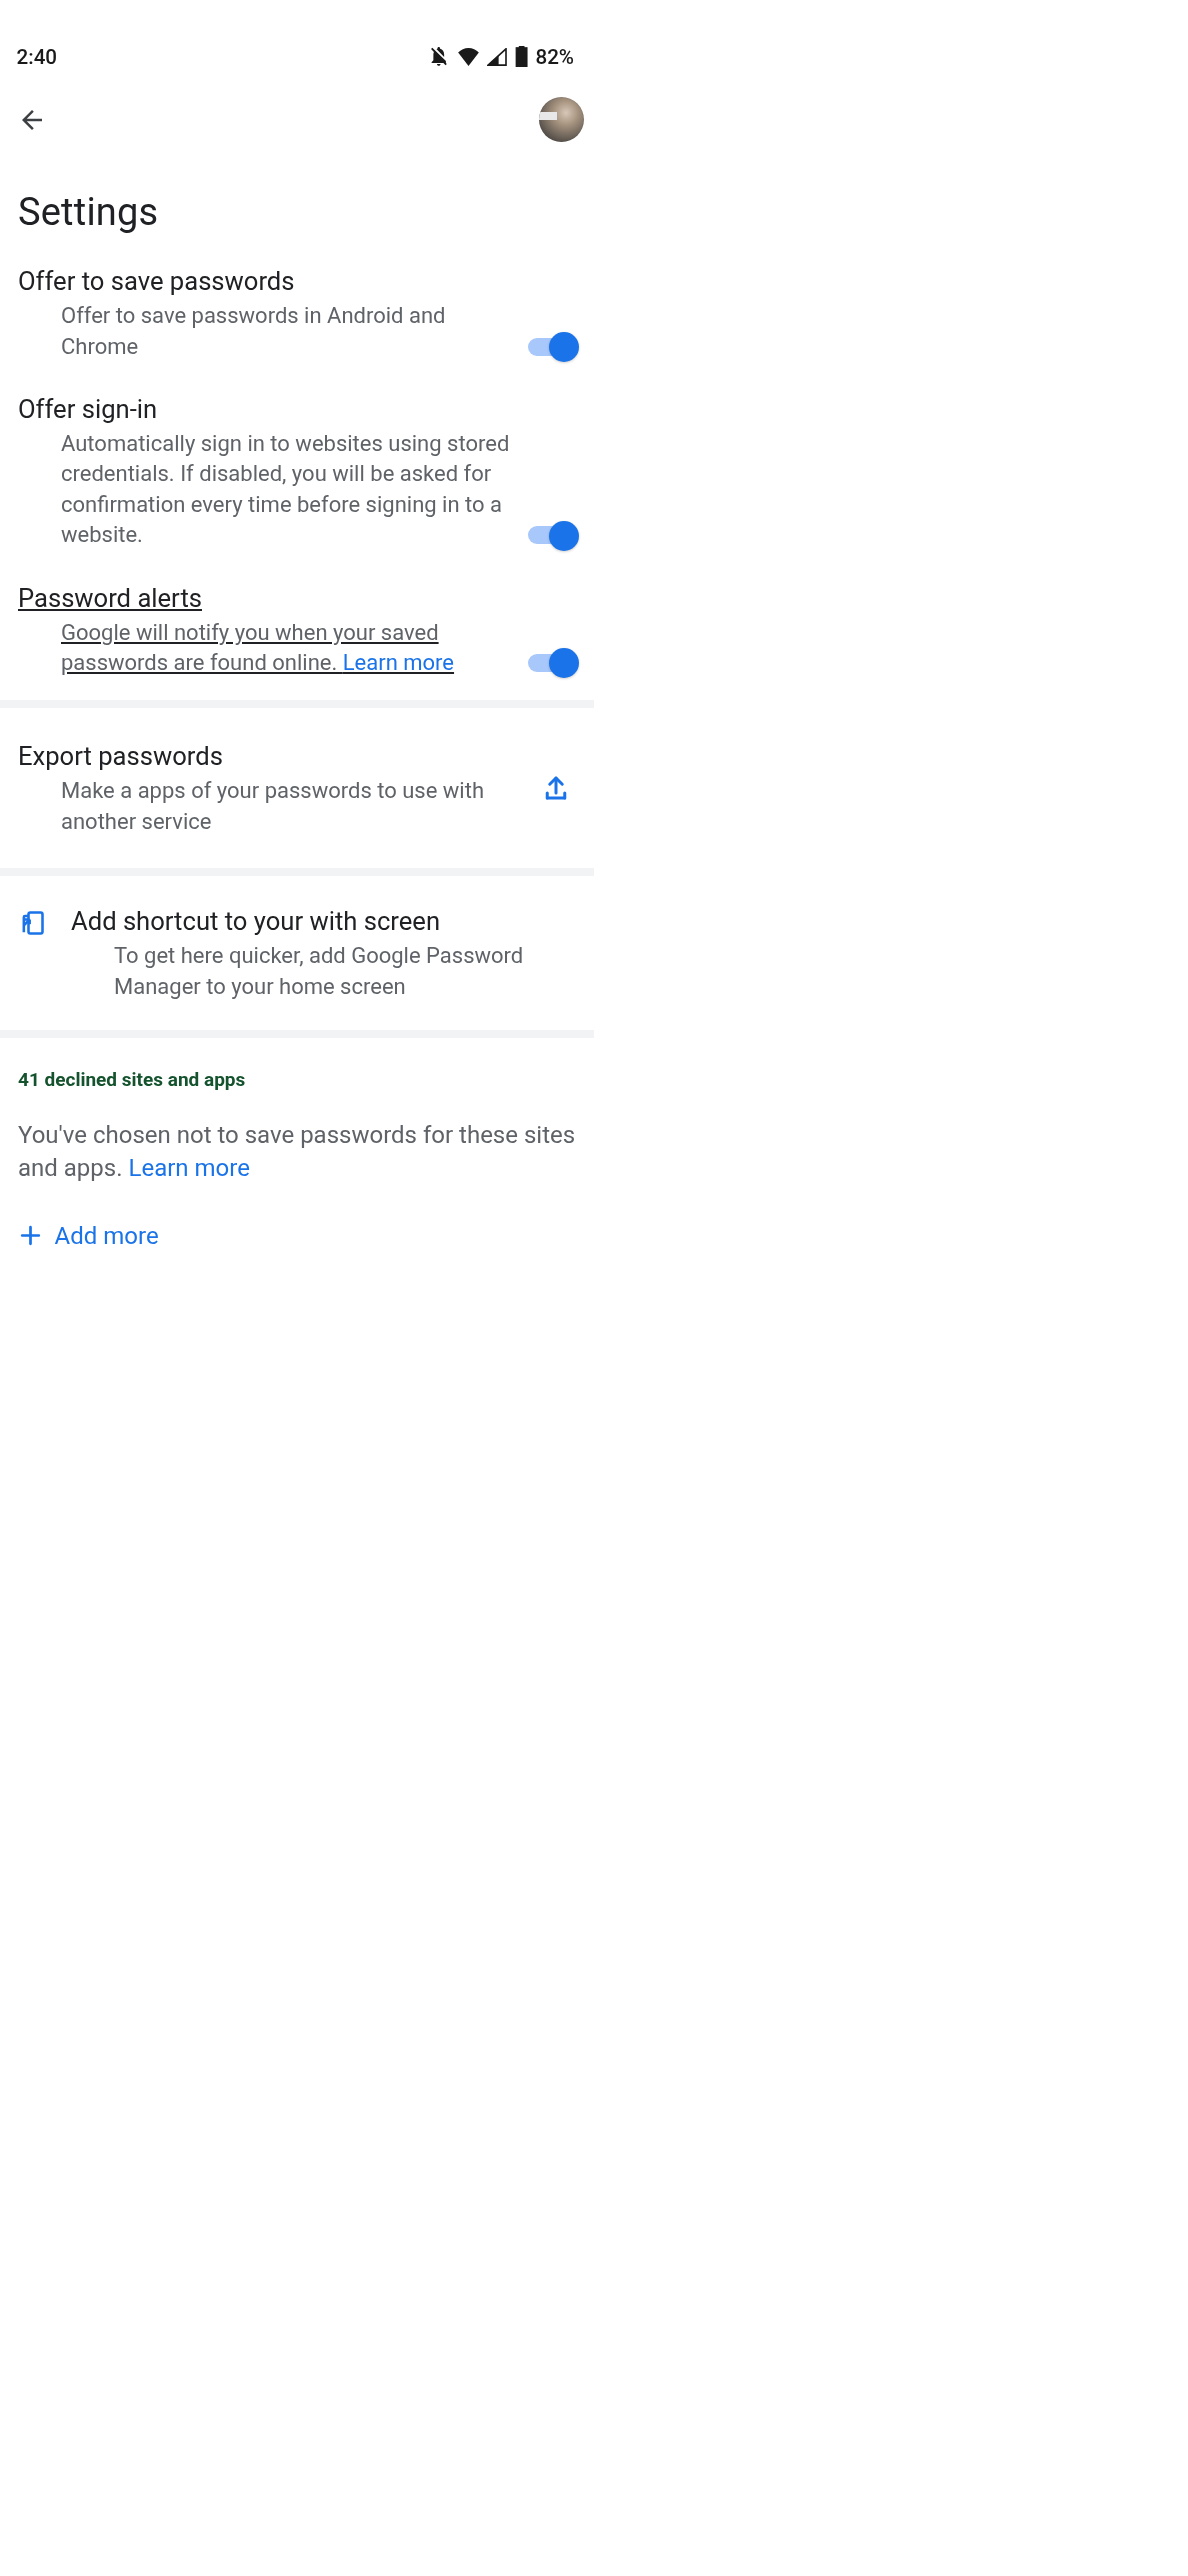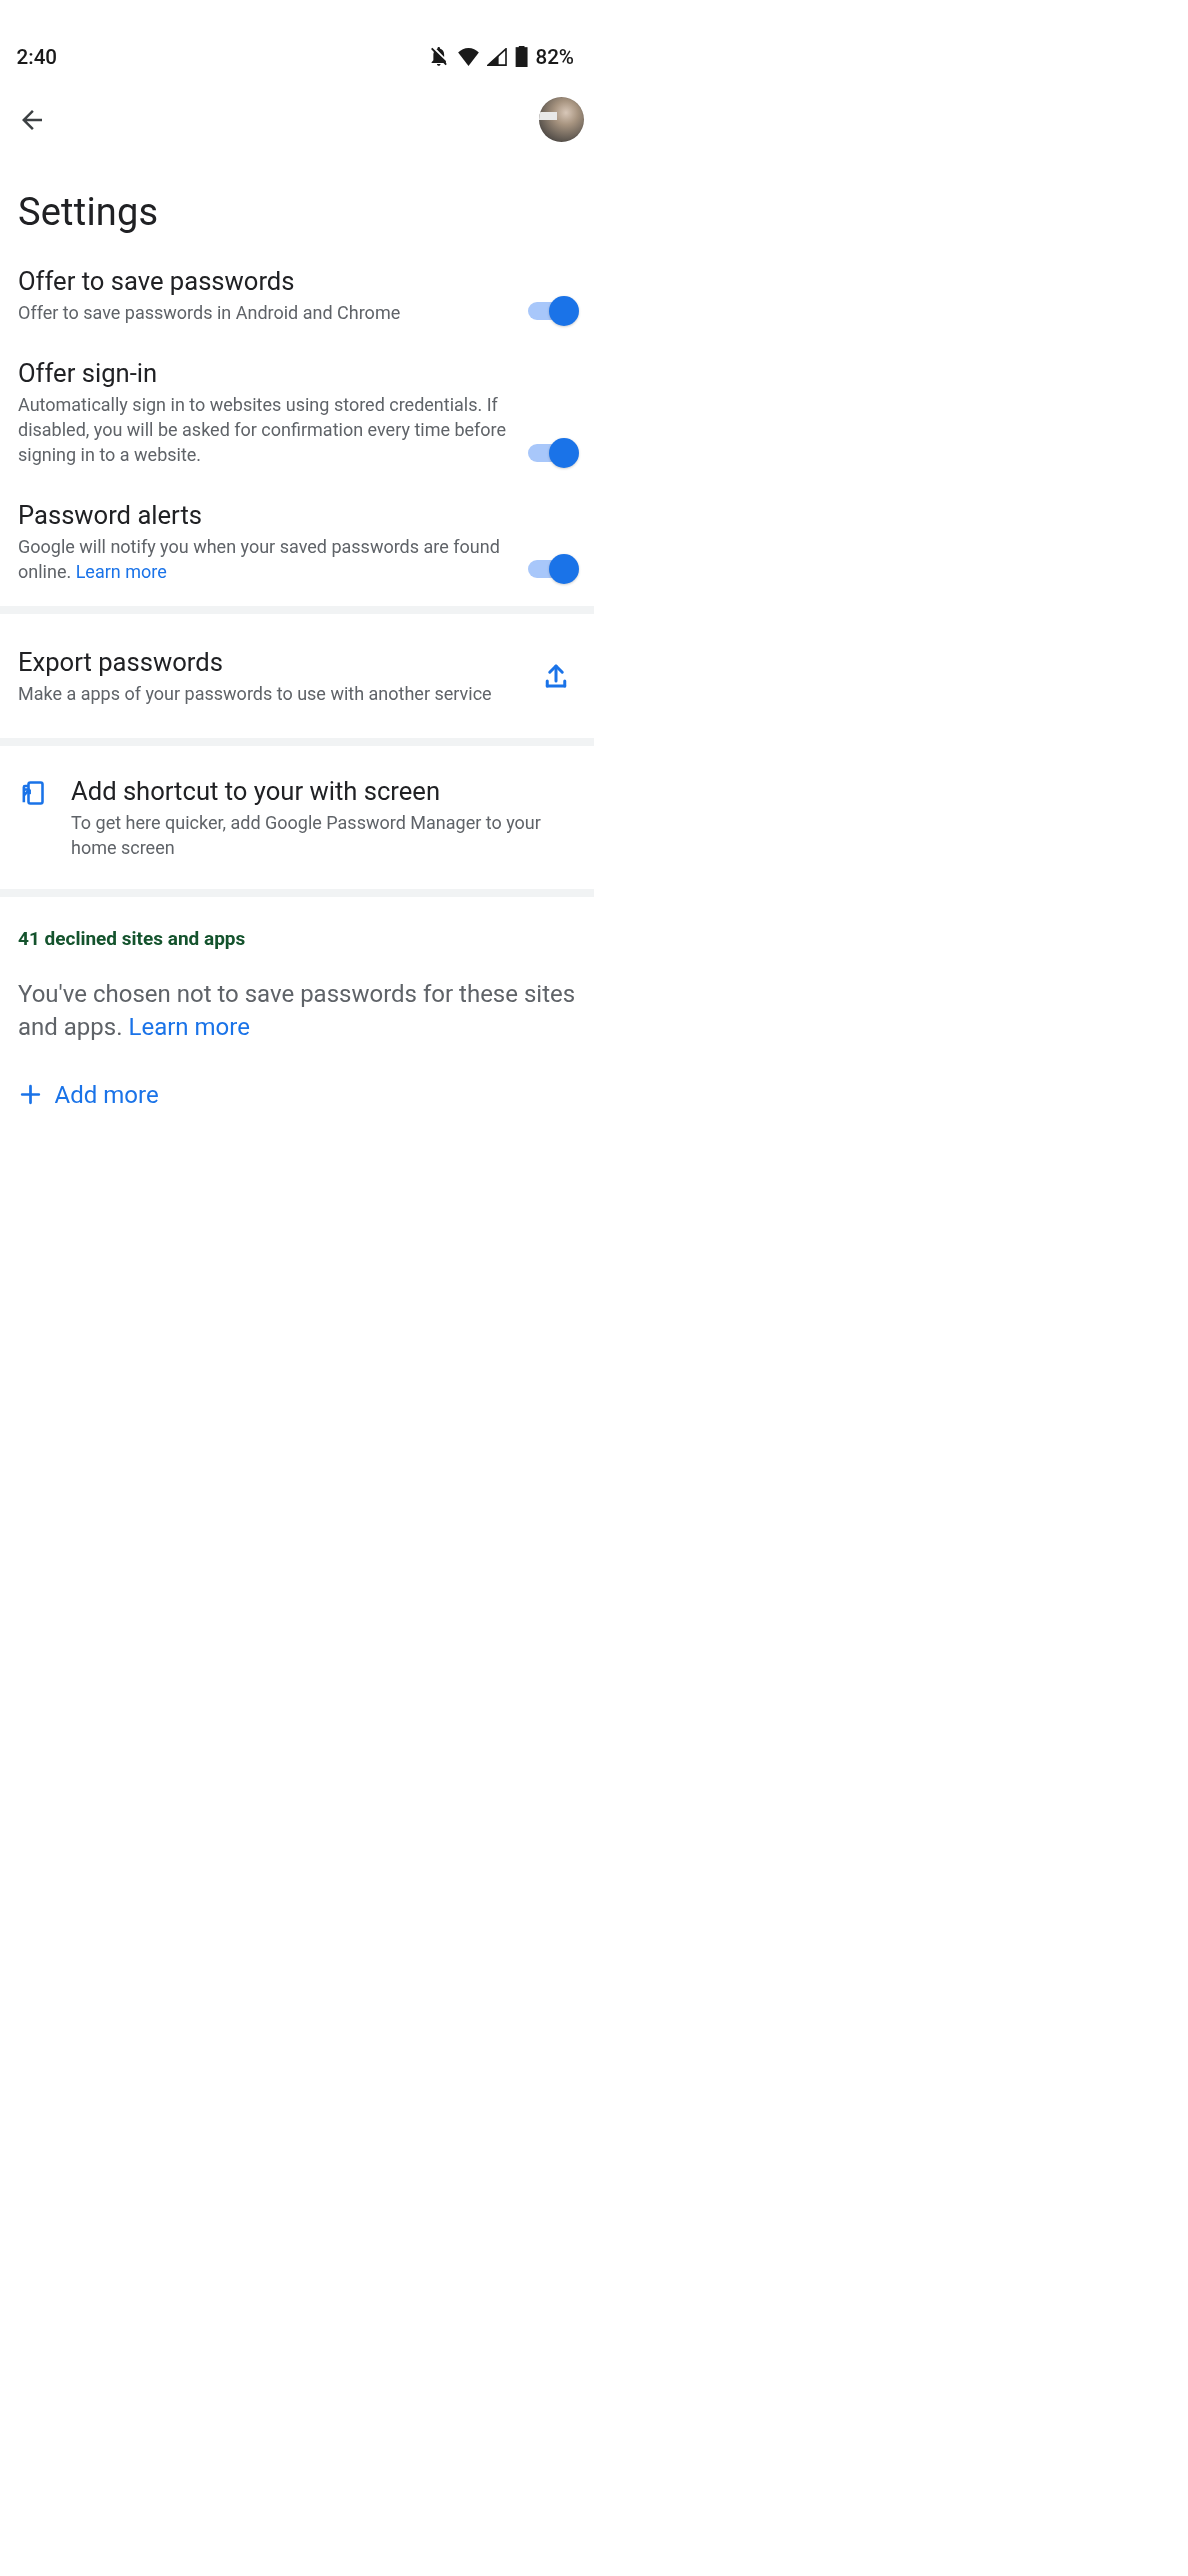--- a/index.html
+++ b/index.html
@@ -57,21 +57,21 @@
 
   
   .setting-row {
     display: flex;
     align-items: flex-end;
     padding: 5px 20px 15px 18px;
     gap: 16.5px;
   }
   .setting-text { flex: 1; }
   .setting-title { font-size: 25.6px; color: #202124; line-height: 1.35; }
-  .setting-desc { font-size: 18px; color: #5f6368; line-height: 1.38; margin-top: 2.5px; }
+  .setting-desc { font-size: 22px; color: #5f6368; line-height: 1.38; margin-top: 2.5px; margin-left: 43px; }
   .link { color: #1a73e8; }
   .switch {
     width: 46px; height: 30px; position: relative; flex-shrink: 0; margin-top: 1.7px;
   }
   .switch-track {
     position:absolute; width: 40px; height: 18px; border-radius: 9px;
     background: #a8c7fa; top: 5.8px; left: 0;
   }
   .switch-thumb {
     position:absolute; width: 30px; height: 30px; border-radius: 50%;
@@ -175,21 +175,21 @@
     <div class="setting-text">
       <div class="setting-title">Offer sign-in</div>
       <div class="setting-desc">Automatically sign in to websites using stored credentials. If disabled, you will be asked for confirmation every time before signing in to a website.</div>
     </div>
     <div class="switch">
       <div class="switch-track"></div>
         <div class="switch-thumb"></div>
     </div>
   </div>
 
-  <div class="setting-row" style="padding-top:15px; padding-bottom:21.5px;">
+  <div class="setting-row" style="padding-top:15px; padding-bottom:21.5px;text-decoration:underline;">
     <div class="setting-text">
       <div class="setting-title">Password alerts</div>
       <div class="setting-desc"><span>Google will notify you when your saved passwords are found online. </span><a class="link">Learn more</a></div>
     </div>
     <div class="switch">
       <div class="switch-track"></div>
         <div class="switch-thumb"></div>
     </div>
   </div>
 

